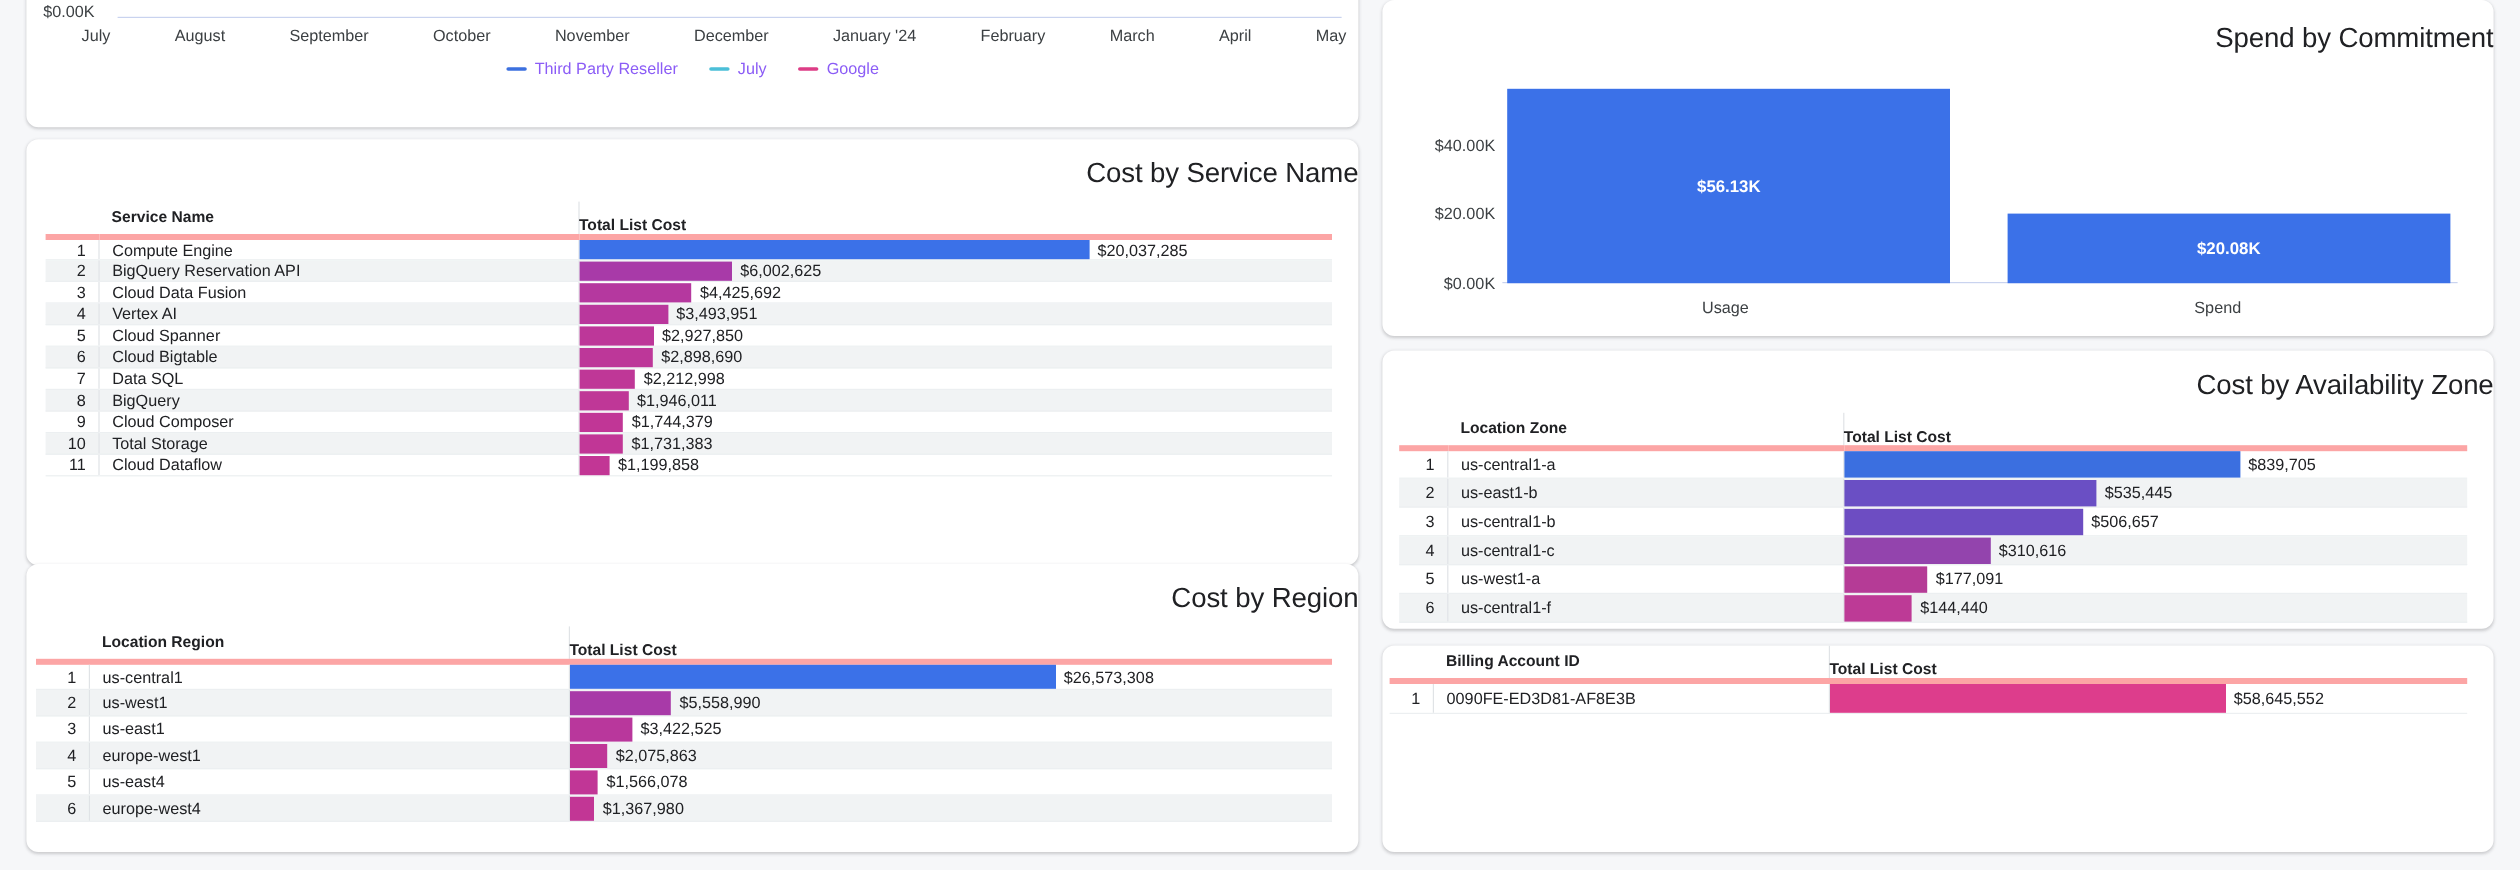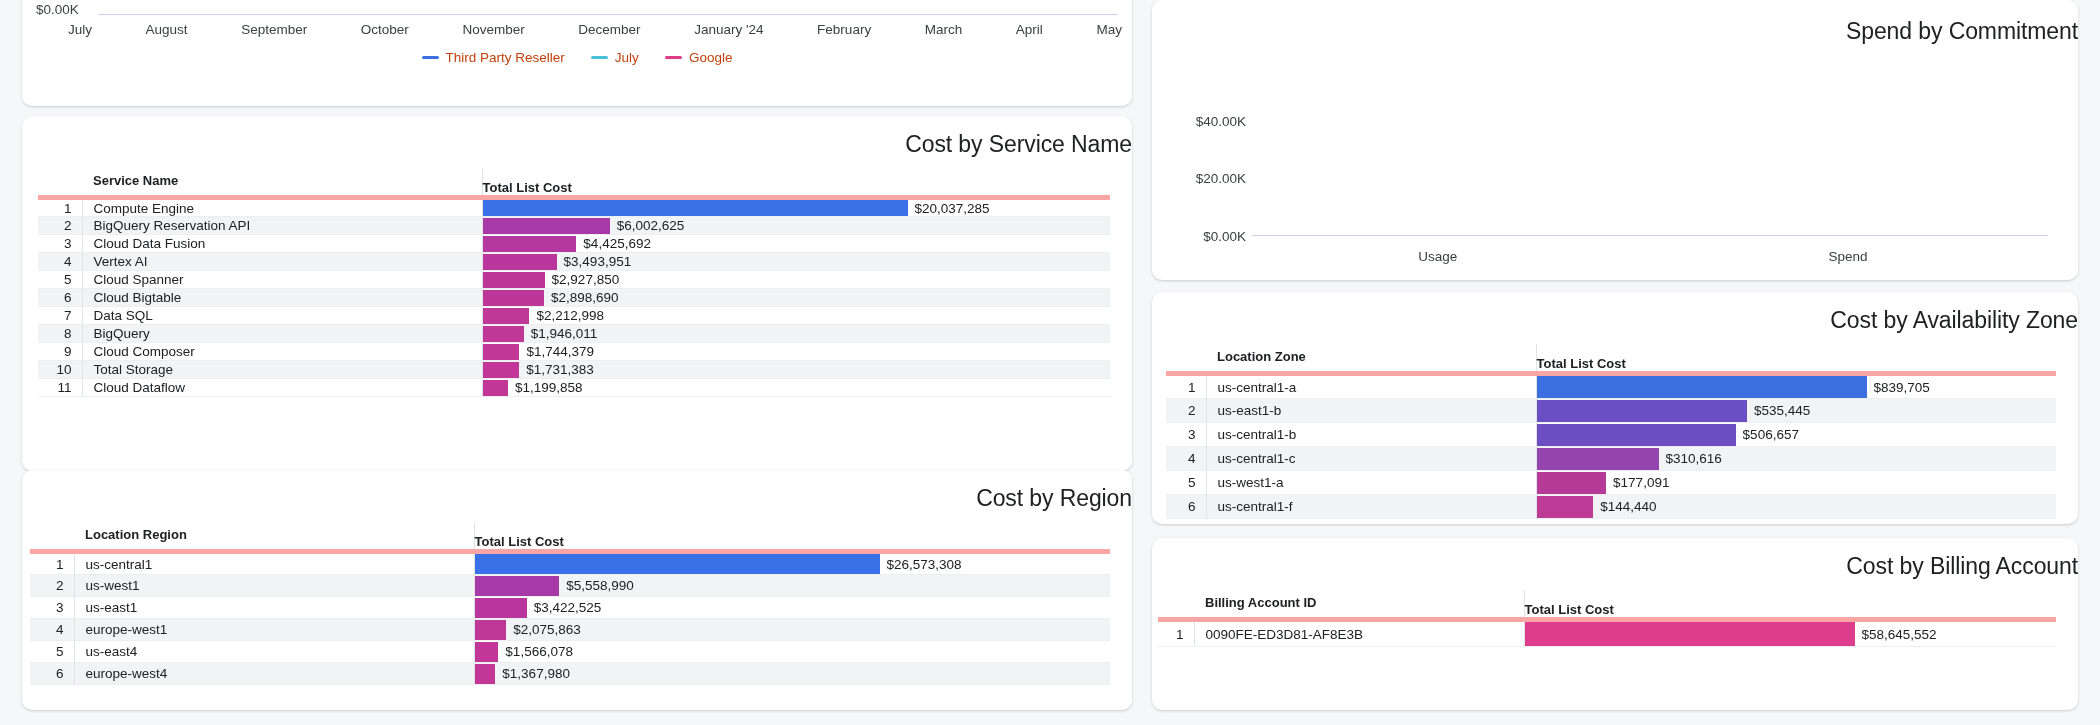--- a/index.html
+++ b/index.html
@@ -45,21 +45,21 @@
     position: absolute; left: 46px; right: 10px; top: 172px;
     display: flex; justify-content: space-between;
   }
   .trend-months span { font-size: 13.5px; color: #3c4043; white-space: nowrap; }
   .trend-legend {
     position: absolute; left: 0; right: 0; top: 200px;
     display: flex; justify-content: center; align-items: center; gap: 26px;
   }
   .legend-item { display: flex; align-items: center; gap: 7px; }
   .legend-swatch { width: 17px; height: 3px; border-radius: 2px; display: inline-block; }
-  .legend-label { font-size: 13.5px; color: #c2410c; white-space: nowrap; }
+  .legend-label { font-size: 13.5px; color: #8b5cf6; white-space: nowrap; }
 
   
   .tbl-card-title { padding-top: 15px; padding-bottom: 10px; }
   table.dt { width: 100%; border-collapse: collapse; table-layout: fixed; }
   table.dt th {
     font-size: 13px; font-weight: 700; color: #202124;
     text-align: left; padding: 5px 0 7px 0;
     border-bottom: 5px solid #fca5a5;
     vertical-align: bottom;
   }
@@ -382,20 +382,30 @@
     <div class="card-title" style="padding-top:18px">Spend by Commitment</div>
     <div class="commit-body">
       <div id="commit-yticks">
           <div class="commit-ylab" style="top: 71.6667px;">$40.00K</div>
           <div class="commit-ylab" style="top: 129.333px;">$20.00K</div>
           <div class="commit-ylab" style="top: 187px;">$0.00K</div>
         </div>
       <div class="commit-baseline"></div>
       <div class="commit-plot">
         <div class="commit-bars" id="commit-bars">
+            <div class="commit-col">
+              <div class="cbar" style="height: 93.55%;">
+                <div class="cbar-label">$56.13K</div>
+              </div>
+            </div>
+            <div class="commit-col">
+              <div class="cbar" style="height: 33.4667%;">
+                <div class="cbar-label">$20.08K</div>
+              </div>
+            </div>
           </div>
       </div>
       <div class="commit-xlabels" id="commit-xlabels">
           <div class="commit-xcol">Usage</div>
           <div class="commit-xcol">Spend</div>
         </div>
     </div>
   </div>
 
   <div class="card" id="az-card">
@@ -474,21 +484,20 @@
                   <span class="barval">$144,440</span>
                 </div>
               </td>
             </tr>
           </tbody>
       </table>
     </div>
   </div>
 
   <div class="card" id="billing-card">
-    <div class="card-title tbl-card-title">Cost by Billing Account</div>
     <div class="hdr-pad">
       <table class="dt">
         <colgroup>
             <col style="width:36px">
             <col style="width:330px">
             <col>
           </colgroup>
         <thead>
           <tr>
             <th></th>

